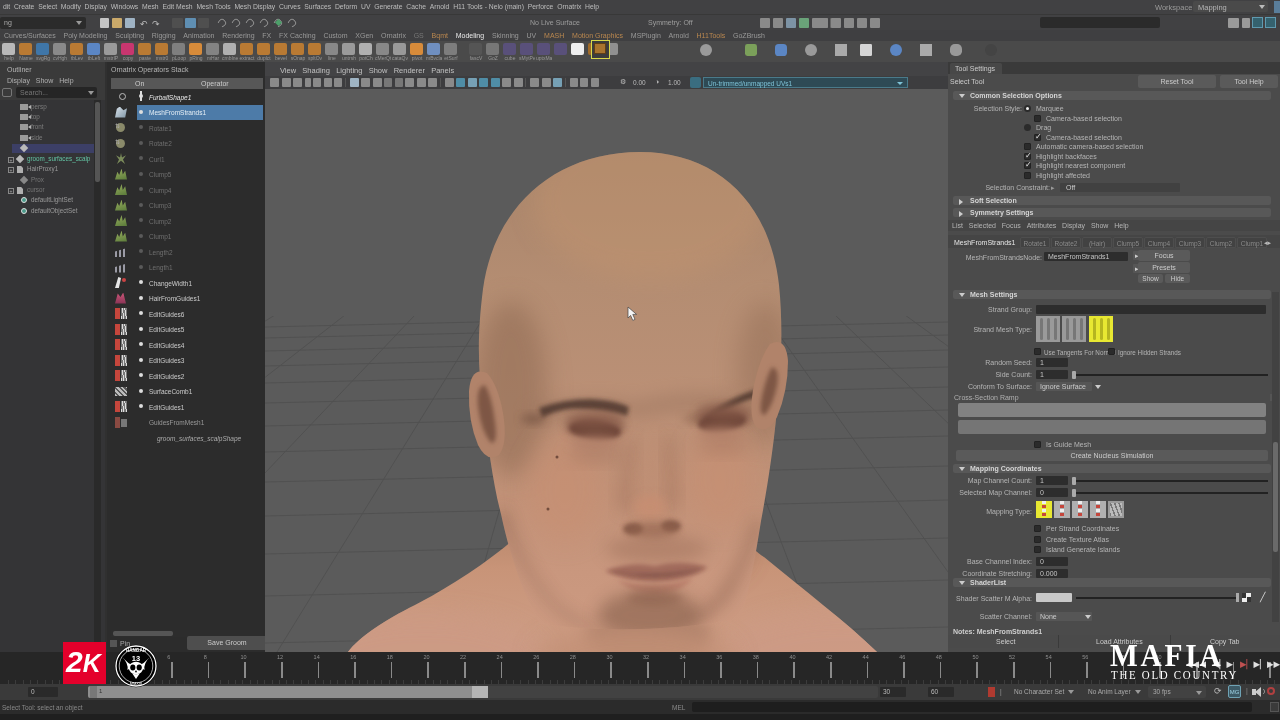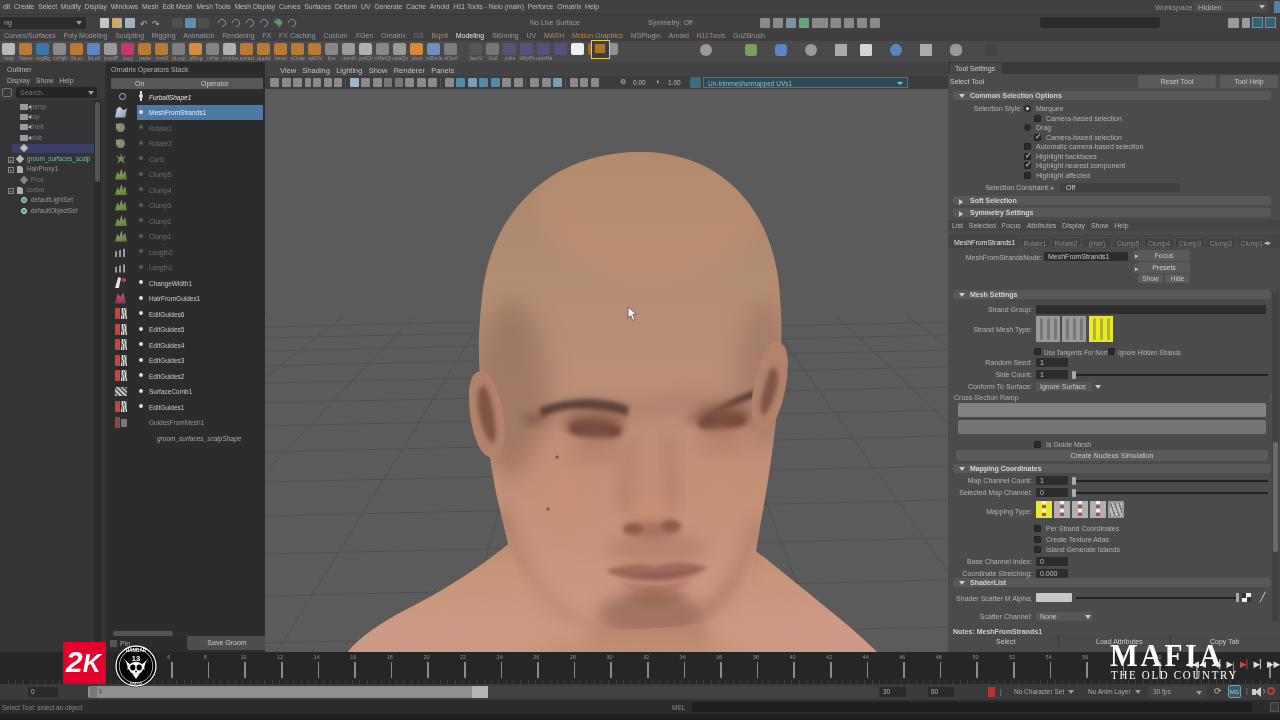--- a/index.html
+++ b/index.html
@@ -9,21 +9,21 @@
 .txt{white-space:nowrap;}
 </style>
 </head>
 <body>
 <div id="root">
 
 <div class="abs" style="left:0;top:0;width:1280px;height:14px;background:#414143;font-size:7.5px;">
   <div class="abs txt" style="left:3px;top:3px;color:#bdbdbd;font-size:6.8px;">dit&nbsp;&nbsp;Create&nbsp;&nbsp;Select&nbsp;&nbsp;Modify&nbsp;&nbsp;Display&nbsp;&nbsp;Windows&nbsp;&nbsp;Mesh&nbsp;&nbsp;Edit Mesh&nbsp;&nbsp;Mesh Tools&nbsp;&nbsp;Mesh Display&nbsp;&nbsp;Curves&nbsp;&nbsp;Surfaces&nbsp;&nbsp;Deform&nbsp;&nbsp;UV&nbsp;&nbsp;Generate&nbsp;&nbsp;Cache&nbsp;&nbsp;Arnold&nbsp;&nbsp;H11 Tools - Nelo (main)&nbsp;&nbsp;Perforce&nbsp;&nbsp;Ornatrix&nbsp;&nbsp;Help</div>
   <div class="abs txt" style="left:1155px;top:3px;color:#9a9a9a;">Workspace:</div>
   <div class="abs" style="left:1193px;top:1px;width:75px;height:11px;background:#4a4a4a;border-radius:2px;">
-     <span class="abs txt" style="left:5px;top:2px;color:#b5b5b5;">Hidden</span>
+     <span class="abs txt" style="left:5px;top:2px;color:#b5b5b5;">Mapping</span>
      <span class="abs" style="right:3px;top:4px;width:0;height:0;border-left:3px solid transparent;border-right:3px solid transparent;border-top:4px solid #bbb;"></span>
   </div>
   <div class="abs" style="left:1274px;top:1px;width:6px;height:12px;background:#5a7e9b;"></div>
 </div>
 
 <div class="abs" style="left:0;top:14px;width:1280px;height:16px;background:#414143;border-top:1px solid #383838;">
   <div class="abs" style="left:0;top:2px;width:86px;height:12px;background:#2b2b2b;border-radius:2px;">
     <span class="abs txt" style="left:4px;top:2px;font-size:7px;color:#aaa;">ng</span>
     <span class="abs" style="right:4px;top:4px;width:0;height:0;border-left:3px solid transparent;border-right:3px solid transparent;border-top:4px solid #999;"></span>
   </div>

